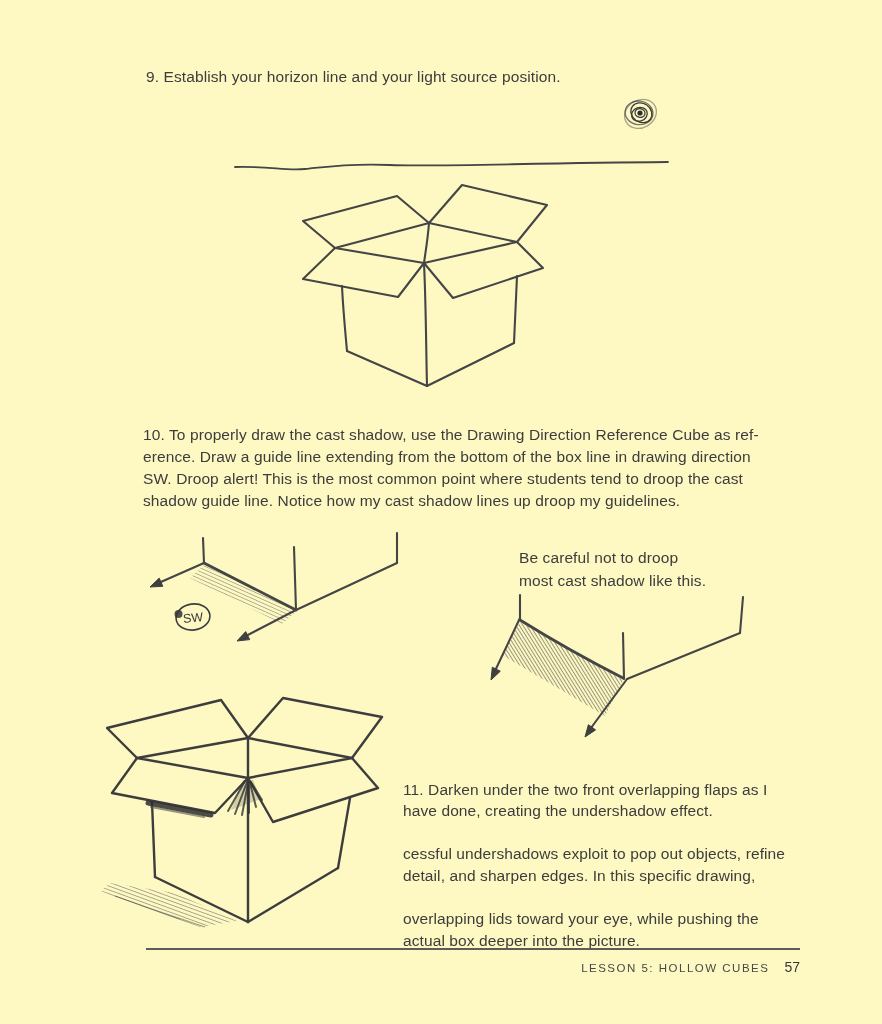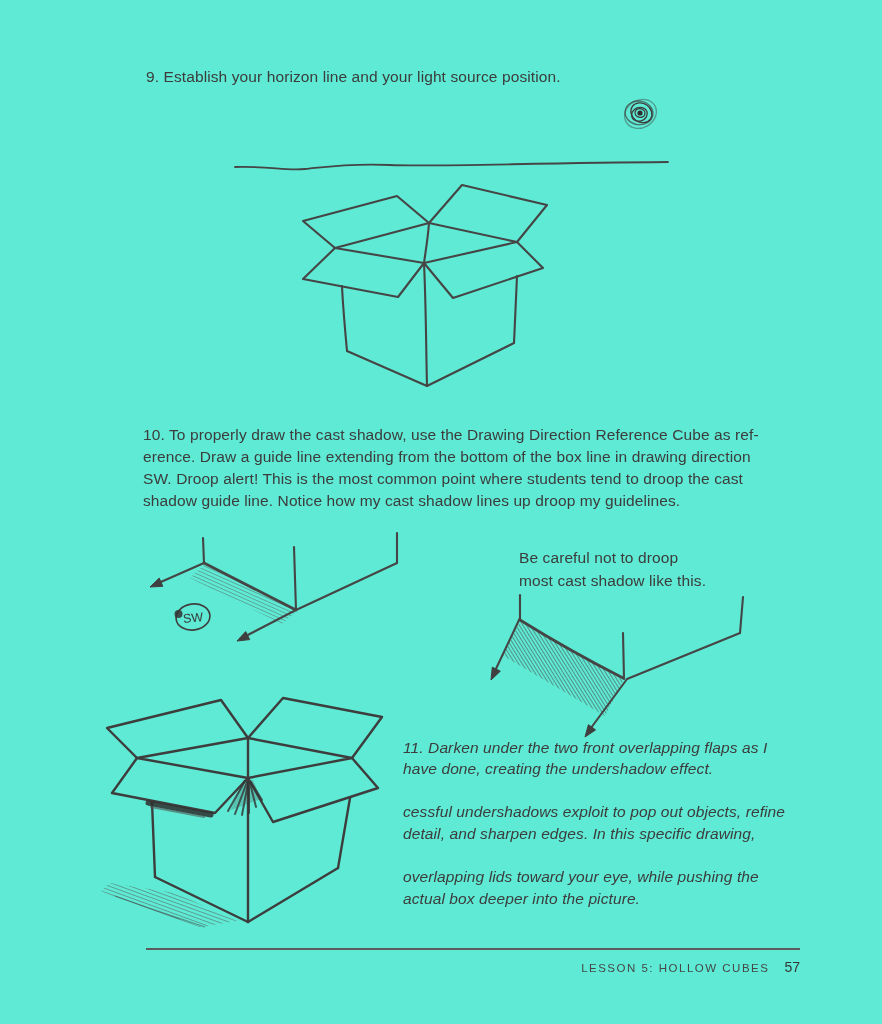--- a/index.html
+++ b/index.html
@@ -1,26 +1,26 @@
 <!DOCTYPE html>
 <html><head>
 <meta charset="utf-8">
 <style>
   html,body{margin:0;padding:0;background:#e9e9e9;}
   .page{
     position:relative;width:882px;height:1024px;margin:0 auto;
-    background:#5eead4;overflow:hidden;
+    background:#fef9c3;overflow:hidden;
     font-family:"Liberation Sans",sans-serif;color:#3c3c3c;
   }
   .para{position:absolute;font-size:15.5px;line-height:22px;letter-spacing:.1px;}
   .para .line{white-space:nowrap;}
   .step9{left:146px;top:50px;}
   .step10{left:143px;top:408px;}
   .caption{left:519px;top:530px;line-height:23px;}
-  .step11{left:403px;top:721px;line-height:21.6px;font-style:italic;}
+  .step11{left:403px;top:763px;line-height:21.6px;}
   .drawing{position:absolute;}
   .sketch{stroke:#454545;stroke-width:2.1;fill:none;stroke-linecap:round;stroke-linejoin:round;}
   .sketch2{stroke:#3d3d3d;stroke-width:2.4;fill:none;stroke-linecap:round;stroke-linejoin:round;}
   .thin{stroke:#3c3c3c;stroke-width:1.3;fill:none;}
   .arrowhead{fill:#3f3f3f;stroke:#3f3f3f;stroke-width:1;stroke-linejoin:round;}
   .footer-rule{position:absolute;left:146px;top:948px;width:654px;height:1.5px;background:#5c5c5c;}
   .footer{position:absolute;left:146px;top:959px;width:654px;display:flex;justify-content:flex-end;align-items:baseline;gap:15px;}
   .footer .lesson{font-size:11.5px;letter-spacing:1.5px;color:#474747;}
   .footer .pagenum{font-size:14px;color:#353535;}
   .sw-text{font-family:"Liberation Sans",sans-serif;font-size:12.5px;fill:#3a3a3a;}

